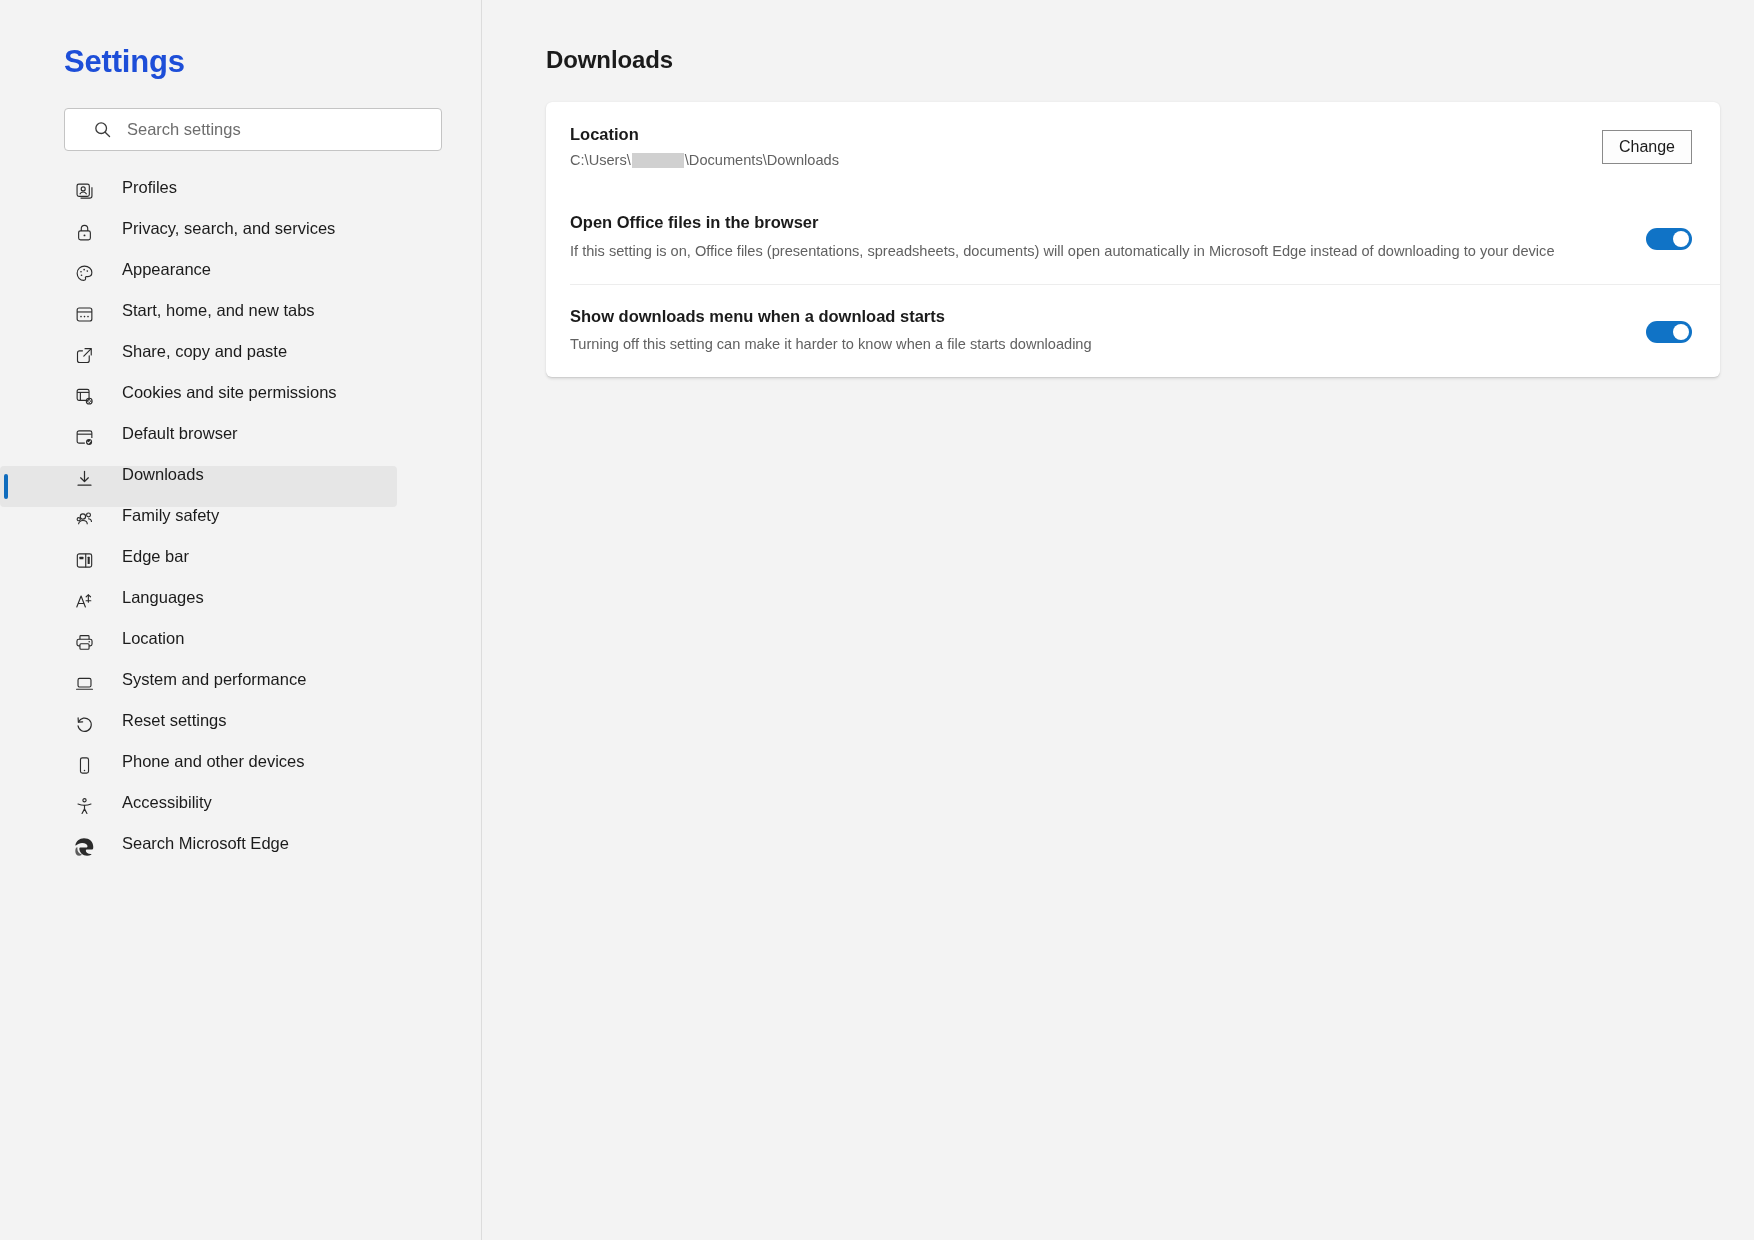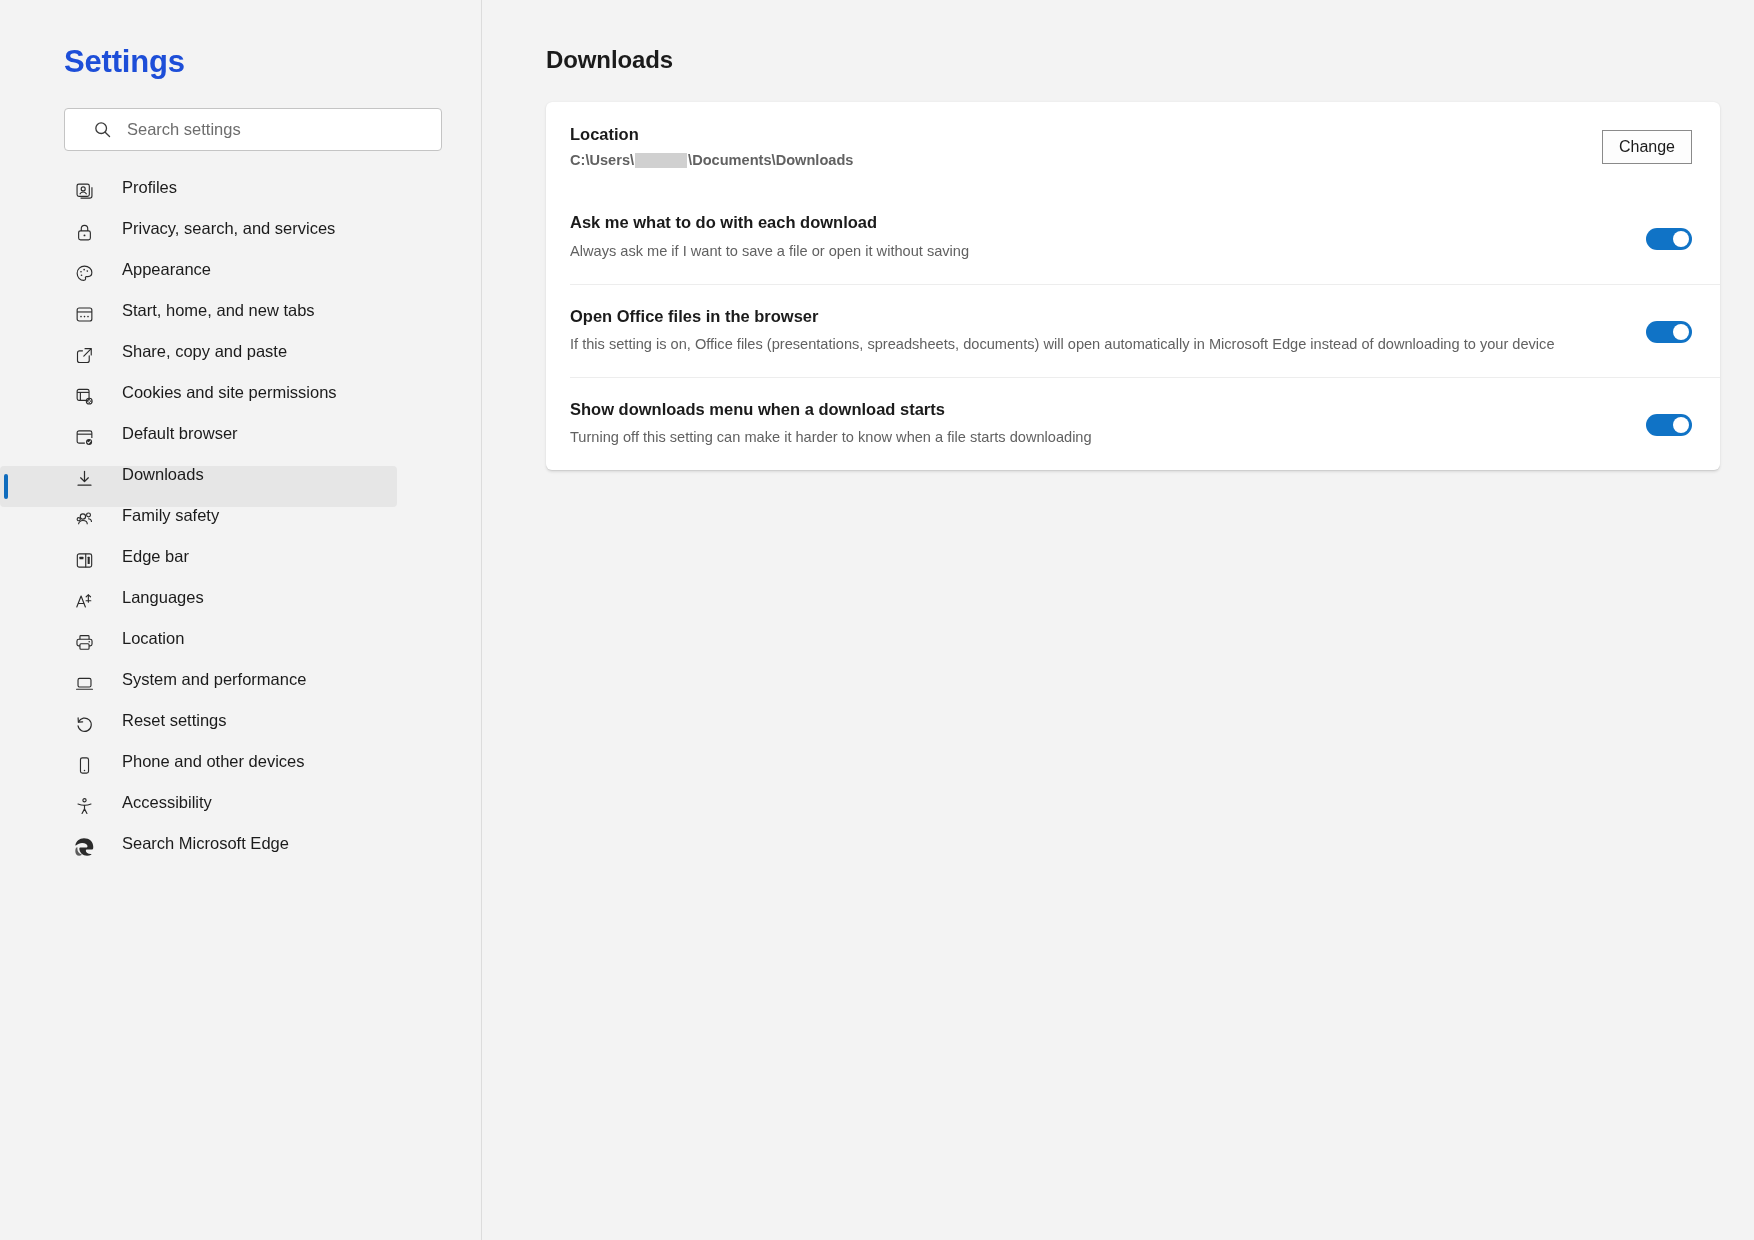--- a/index.html
+++ b/index.html
@@ -173,21 +173,20 @@
     max-width: 1000px;
   }
 
   .path-line {
     font-size: 14.6px;
     color: #616161;
     margin-top: 7px;
     display: flex;
     align-items: center;
     white-space: pre;
-    font-weight: bold;
   }
   .redacted {
     display: inline-block;
     width: 52px;
     height: 15px;
     background: #d0d0d0;
     vertical-align: middle;
     margin: 0 1px;
   }
 
@@ -444,29 +443,20 @@
           <div class="path-line">
             <span>C:\Users\</span>
             <span class="redacted"></span>
             <span>\Documents\Downloads</span>
           </div>
         </div>
         <button class="change-btn">Change</button>
       </div>
 
       <div id="settings-rows">
-          <div class="row">
-            <div class="row-text">
-              <div class="row-title">Ask me what to do with each download</div>
-              <div class="row-sub">Always ask me if I want to save a file or open it without saving</div>
-            </div>
-            <div class="toggle" style="background: rgb(16, 115, 198);">
-              <span class="knob"></span>
-            </div>
-          </div>
           <div class="row">
             <div class="row-text">
               <div class="row-title">Open Office files in the browser</div>
               <div class="row-sub">If this setting is on, Office files (presentations, spreadsheets, documents) will open automatically in Microsoft Edge instead of downloading to your device</div>
             </div>
             <div class="toggle" style="background: rgb(16, 115, 198);">
               <span class="knob"></span>
             </div>
           </div>
           <div class="row">

